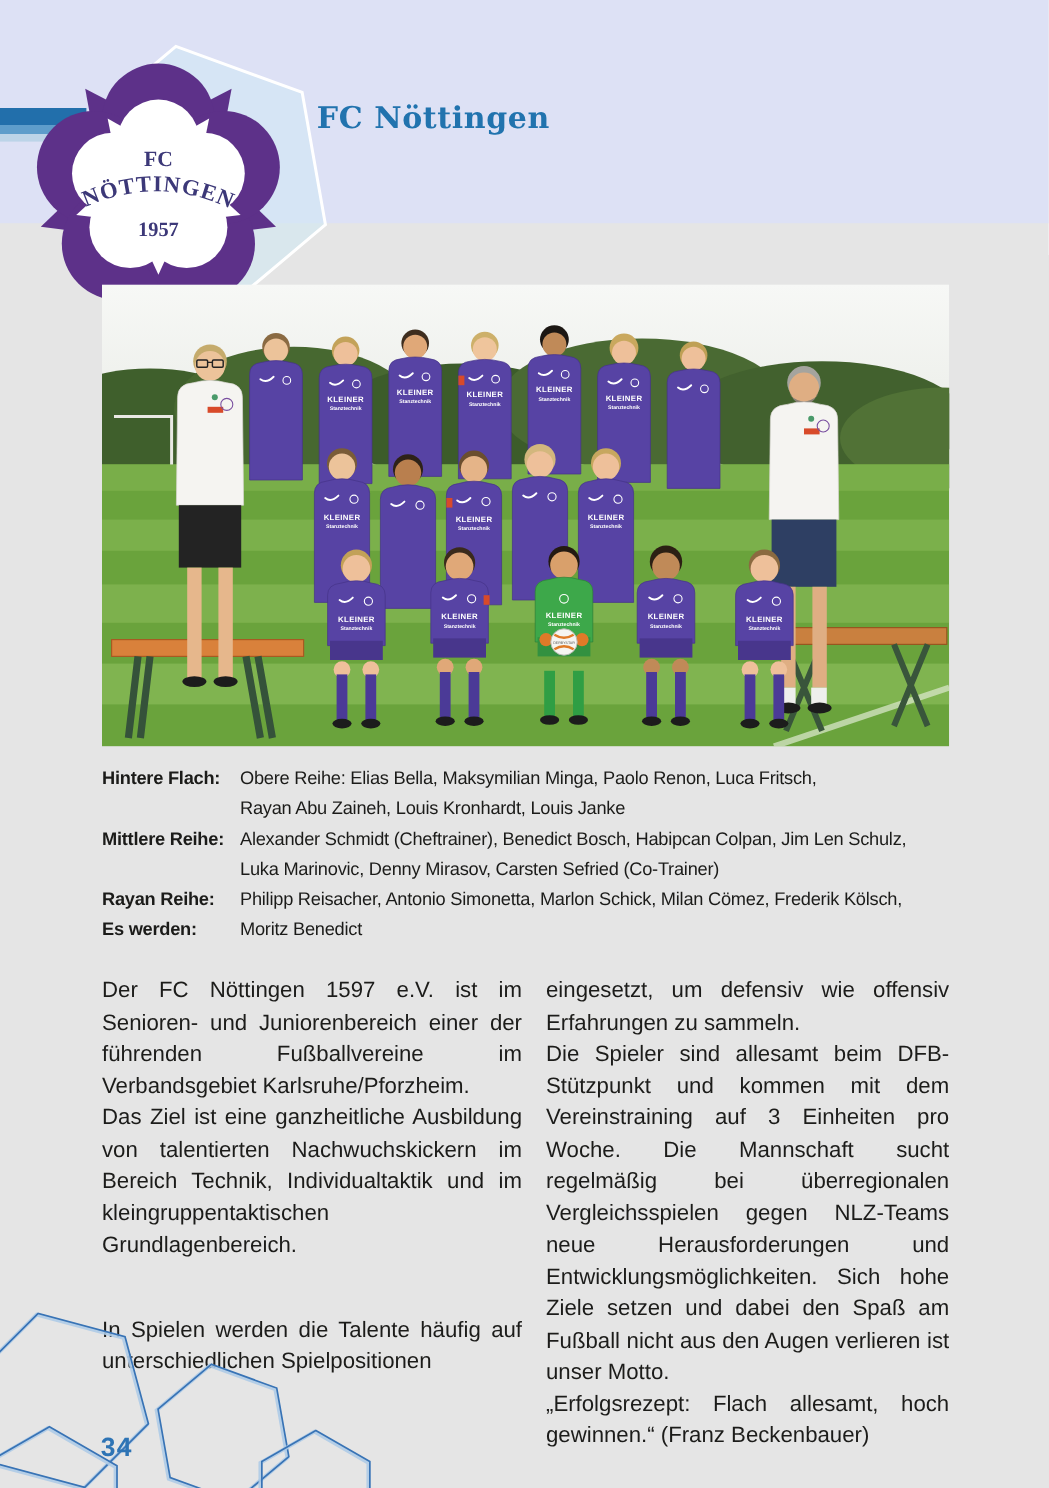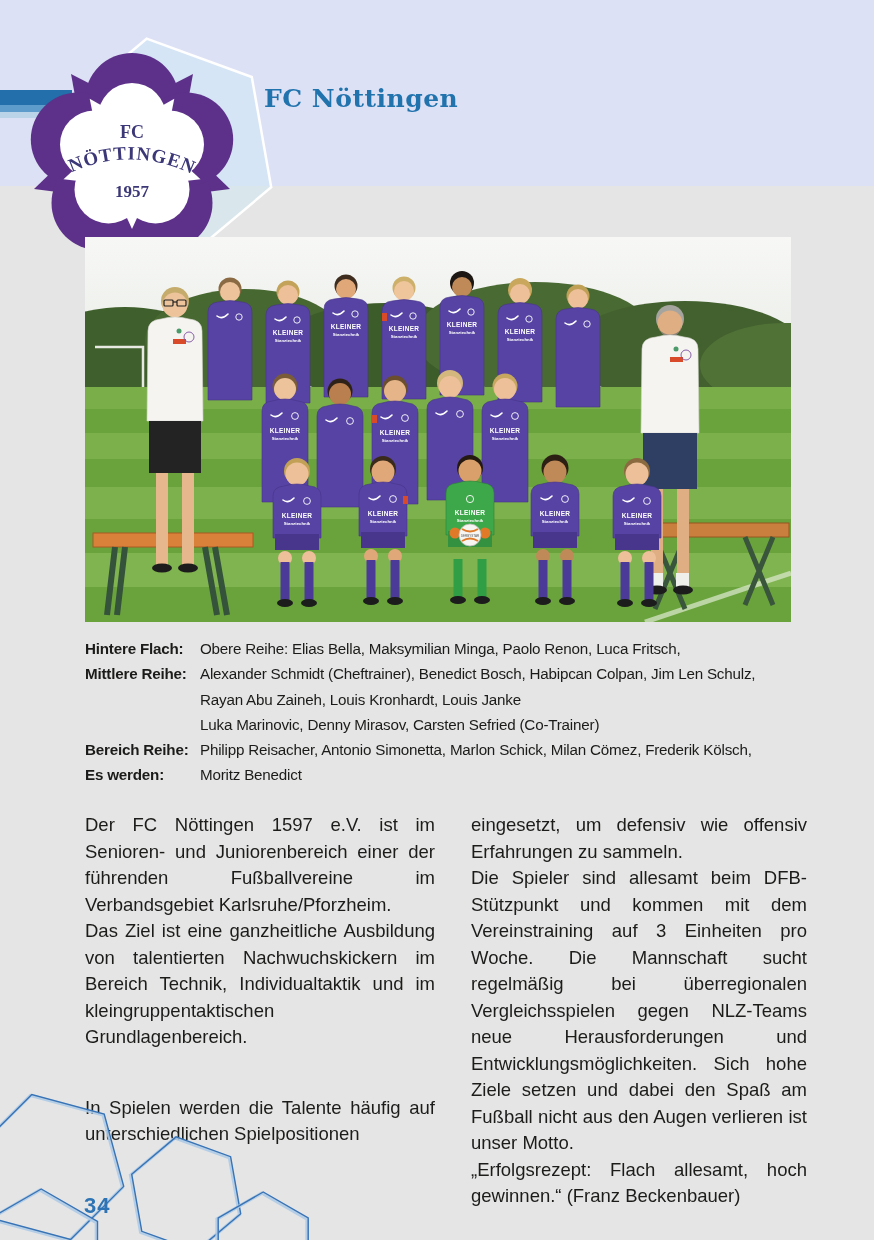--- a/index.html
+++ b/index.html
@@ -19,21 +19,21 @@
     font-size:25px;color:#2173ae;letter-spacing:.5px;
   }
   #club-logo{position:absolute;left:26px;top:34px;}
   #team-photo{position:absolute;left:85px;top:237px;}
   
   .caption{position:absolute;left:85px;top:636px;width:690px;font-size:15.2px;color:#1b1b19;letter-spacing:-.2px;}
   .cap-row{display:flex;line-height:25.3px;white-space:nowrap;}
   .cap-label{width:115px;flex:0 0 115px;font-weight:bold;}
   .cap-text{flex:1;}
   
-  .article{position:absolute;left:85px;top:812px;width:706px;display:flex;gap:36px;
+  .article{position:absolute;left:85px;top:812px;width:706px;display:flex;gap:20px;
     font-size:18.5px;line-height:26.5px;color:#1c1c1a;text-align:justify;}
   .col-left{width:350px;flex:0 0 350px;}
   .col-right{width:336px;flex:0 0 336px;}
   .article p{margin:0;}
   .article p.gap{margin-top:44px;}
   
   #footer-hexagons{position:absolute;left:0;top:1085px;}
   .page-number{position:absolute;left:84px;top:1193px;font-weight:bold;font-size:22px;color:#2e74b5;letter-spacing:1px;}
   .hex-light{fill:none;stroke:#aecbe7;stroke-width:3.2;opacity:.9;}
   .hex-dark{fill:none;stroke:#3873b5;stroke-width:1.4;fill-opacity:0;}
@@ -362,33 +362,33 @@
       </g>
     </g>
   </svg>
 
   <div class="caption">
     <div class="cap-row">
       <span class="cap-label">Hintere Flach:</span>
       <span class="cap-text">Obere Reihe: Elias Bella, Maksymilian Minga, Paolo Renon, Luca Fritsch,</span>
     </div>
     <div class="cap-row">
+      <span class="cap-label"></span>
+      <span class="cap-text">Rayan Abu Zaineh, Louis Kronhardt, Louis Janke</span>
+    </div>
+    <div class="cap-row">
       <span class="cap-label">Mittlere Reihe:</span>
       <span class="cap-text">Alexander Schmidt (Cheftrainer), Benedict Bosch, Habipcan Colpan, Jim Len Schulz,</span>
     </div>
     <div class="cap-row">
       <span class="cap-label"></span>
-      <span class="cap-text">Rayan Abu Zaineh, Louis Kronhardt, Louis Janke</span>
-    </div>
-    <div class="cap-row">
-      <span class="cap-label"></span>
       <span class="cap-text">Luka Marinovic, Denny Mirasov, Carsten Sefried (Co-Trainer)</span>
     </div>
     <div class="cap-row">
-      <span class="cap-label">Bereich Reihe:</span>
+      <span class="cap-label">Rayan Reihe:</span>
       <span class="cap-text">Philipp Reisacher, Antonio Simonetta, Marlon Schick, Milan Cömez, Frederik Kölsch,</span>
     </div>
     <div class="cap-row">
       <span class="cap-label">Es werden:</span>
       <span class="cap-text">Moritz Benedict</span>
     </div>
   </div>
 
   <div class="article">
     <div class="col-left">

